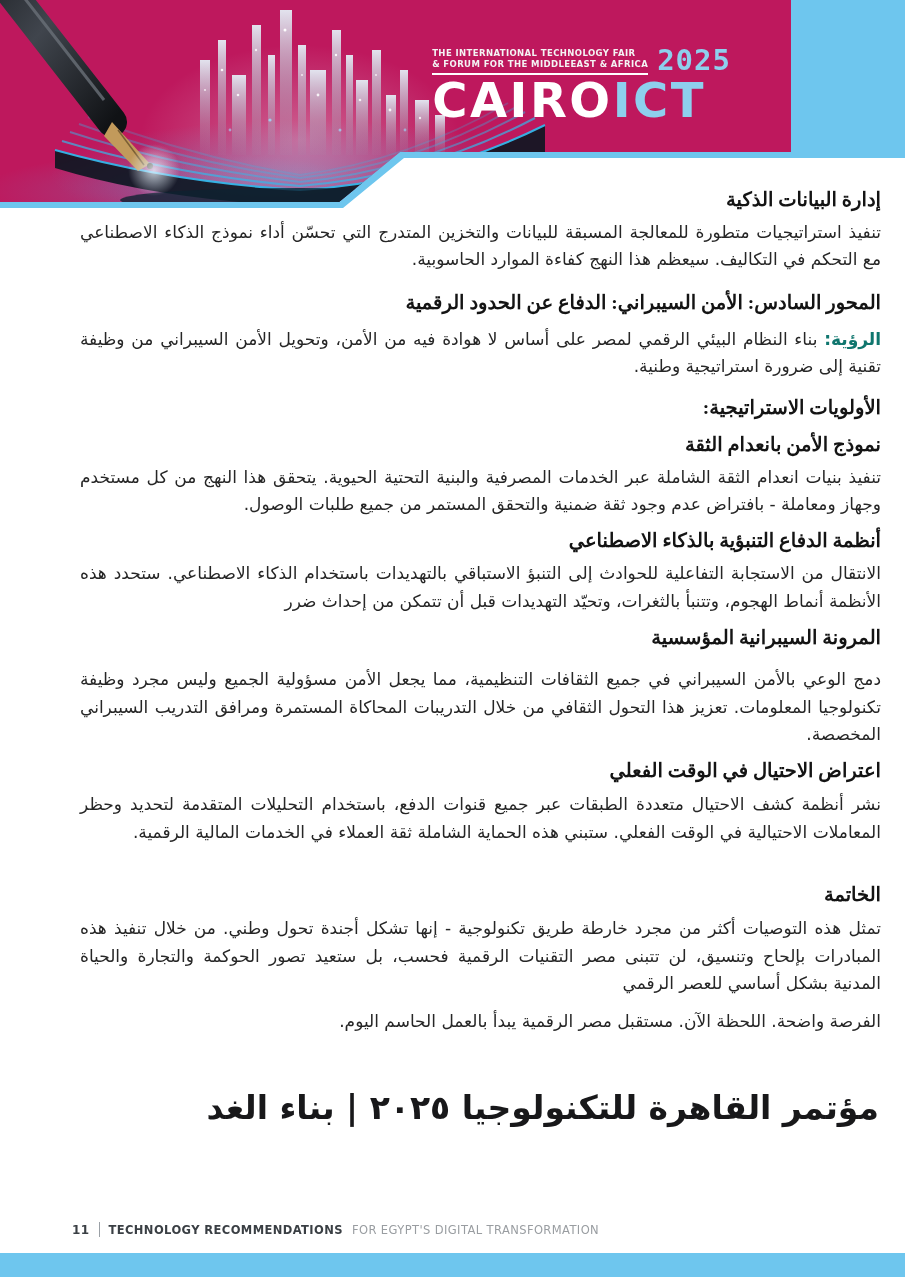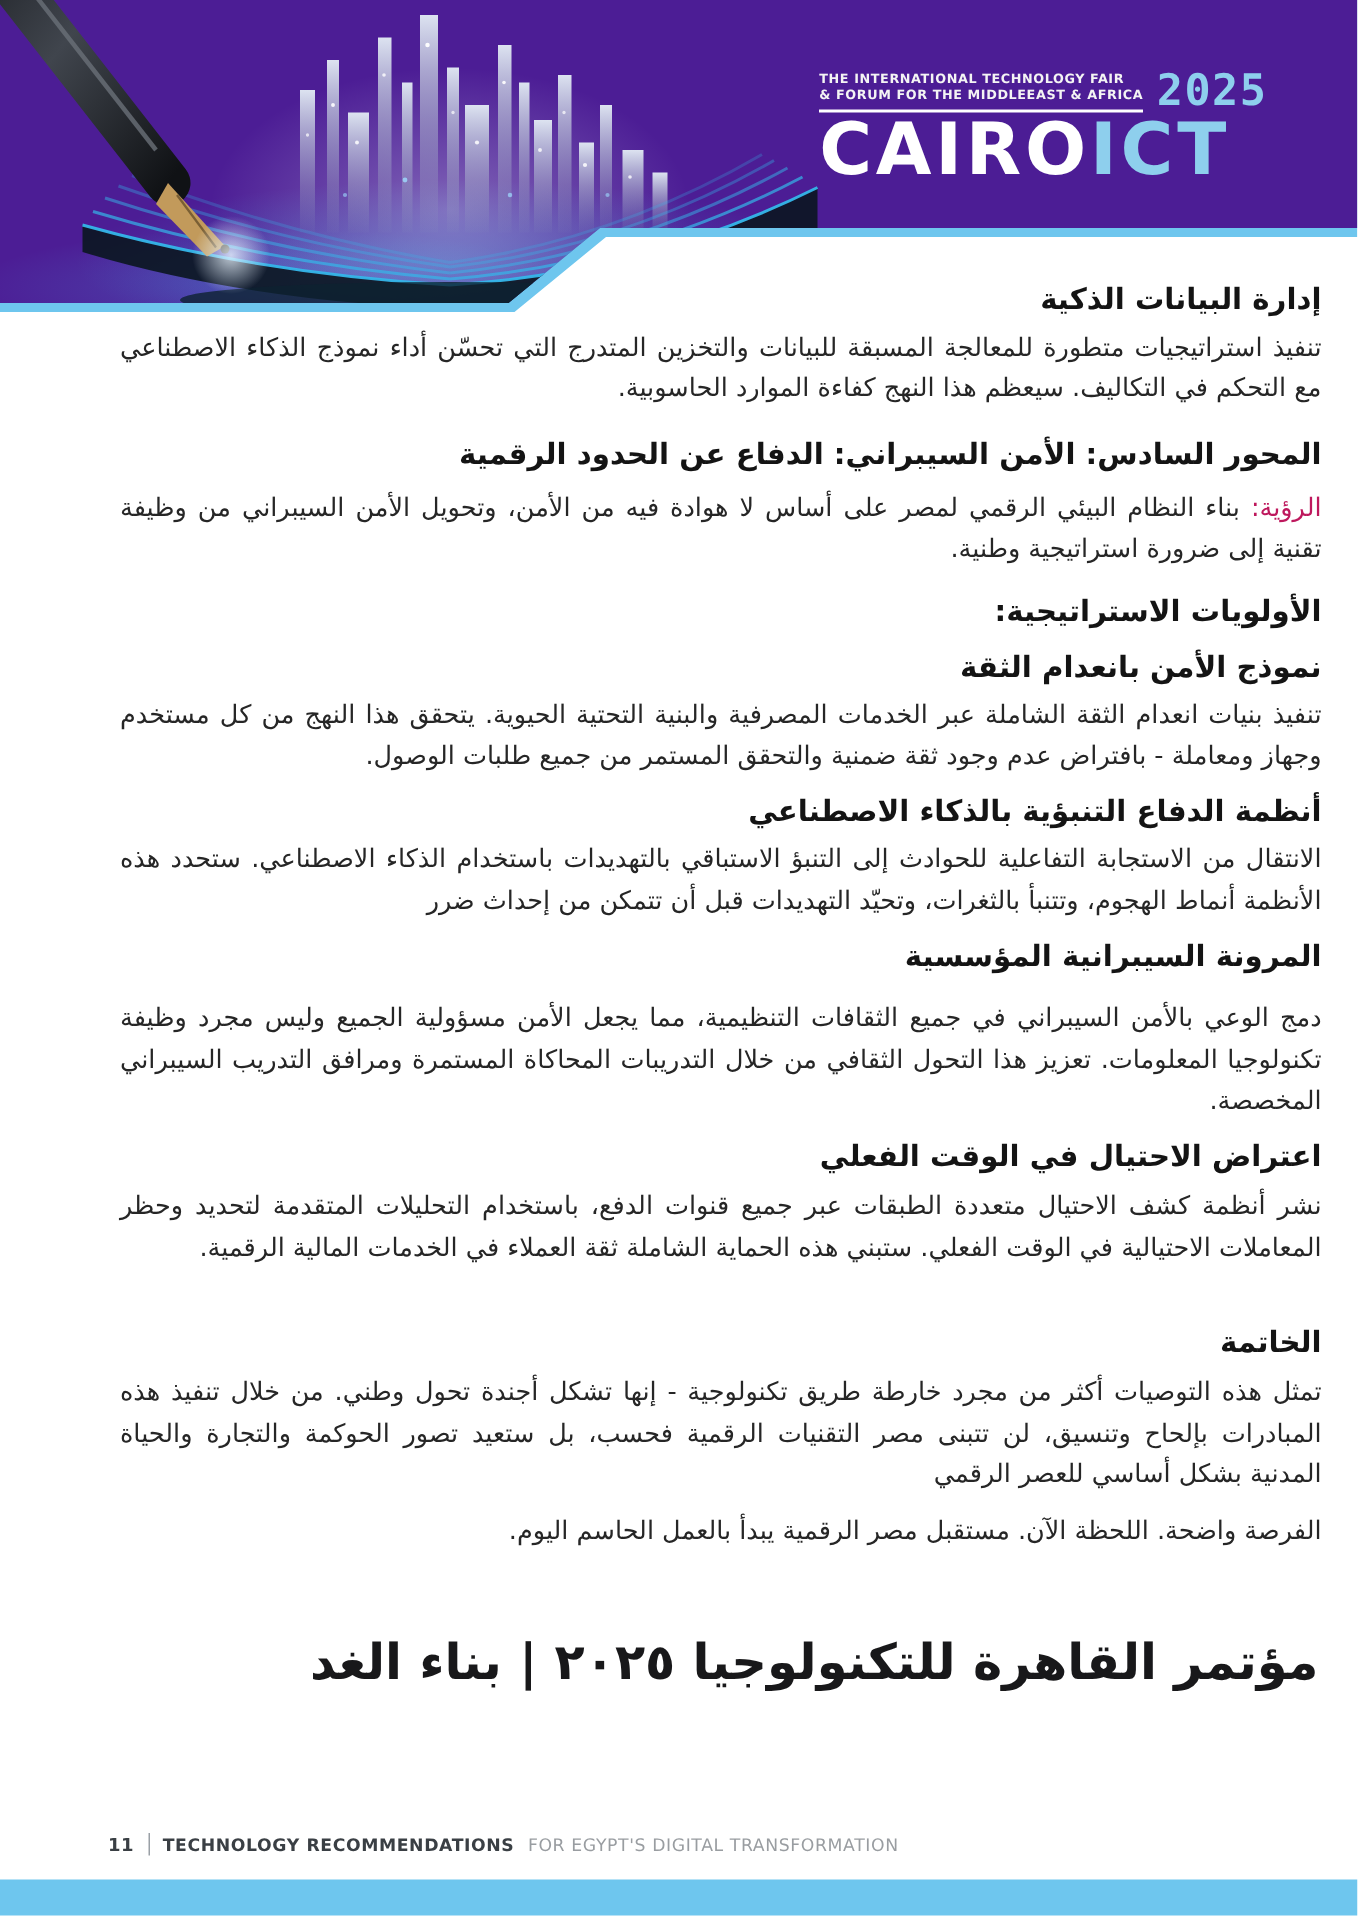--- a/index.html
+++ b/index.html
@@ -13,22 +13,22 @@
 
   
   .header-blue {
     position: absolute; top: 0; left: 0;
     width: 905px; height: 212px;
     background: #6ec6ee;
     clip-path: polygon(0 0, 905px 0, 905px 158px, 404px 158px, 343px 208px, 0 208px);
   }
   .header-black {
     position: absolute; top: 0; left: 0;
-    width: 905px; height: 206px;
-    background: #4c1d95;
+    width: 791px; height: 206px;
+    background: #be185d;
     clip-path: polygon(0 0, 905px 0, 905px 152px, 400px 152px, 339px 202px, 0 202px);
     overflow: hidden;
   }
   .header-art { position: absolute; top: 0; left: 0; display: block; }
 
   
   .logo { position: absolute; top: 48px; right: 60px; }
   .logo-top { display: flex; align-items: flex-start; }
   .tagline {
     font-size: 8.5px; line-height: 10.5px; font-weight: 700;
@@ -50,28 +50,29 @@
 
   
   .content {
     position: absolute; top: 185px; left: 0; width: 905px;
     direction: rtl;
   }
   .content h2 {
     font-size: 19.5px; line-height: 29px; font-weight: 700;
     color: #141414;
     margin: 3px 24px 0 80px;
+    font-family: Liberation Serif, serif;
   }
   .content p {
     font-size: 17px; line-height: 27.4px;
     color: #262626;
     margin: 0 24px 0 80px;
     text-align: justify;
   }
-  .content p .lead { font-weight: 400; color: #be185d; }
+  .content p .lead { font-weight: 700; color: #0f766e; }
 
   .closing-title {
     font-size: 33px; line-height: 58px; font-weight: 700;
     color: #18181a;
     margin: 44px 26px 0 80px;
     text-align: left; 
     direction: rtl;
     text-align: right;
   }
 

